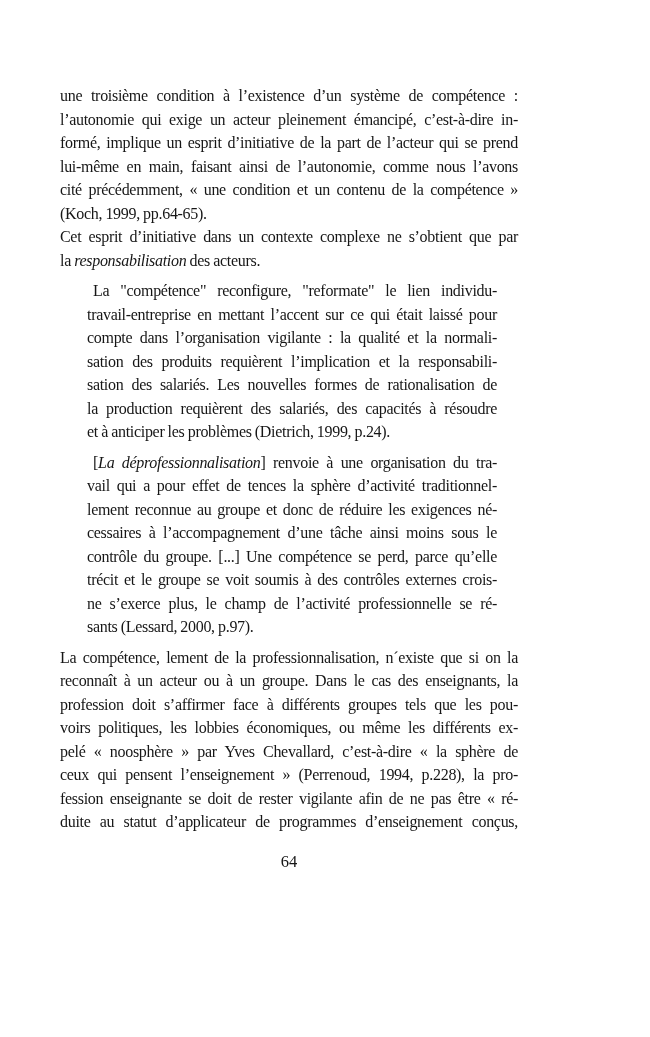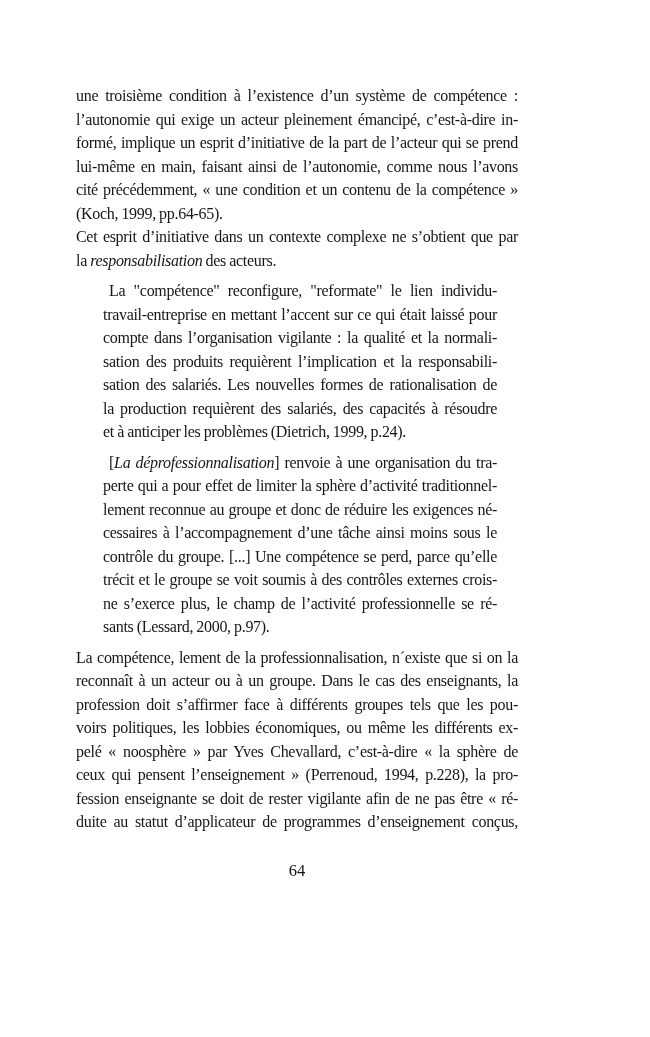--- a/index.html
+++ b/index.html
@@ -6,21 +6,21 @@
   * { box-sizing: border-box; }
   html, body { margin: 0; padding: 0; }
   body {
     width: 650px; height: 1037px; overflow: hidden;
     background: var(--paper);
     color: var(--ink);
     font-family: "Liberation Serif", "DejaVu Serif", serif;
   }
   .page {
     width: 578px; height: 1037px;
-    padding: 84px 60px 0 76px;
+    padding: 84px 60px 0 60px;
   }
   .line {
     font-size: 16px;
     line-height: 23.5px;
     letter-spacing: -0.3px;
     word-spacing: -0.5px;
     text-align: justify;
     text-align-last: justify;
     -moz-text-align-last: justify;
   }
@@ -29,21 +29,21 @@
     -moz-text-align-last: left;
   }
   .block.quote {
     margin: 7px 0;
     padding-left: 27px;
     padding-right: 21px;
   }
   .block.quote .line:first-child { text-indent: 6px; }
   em { font-style: italic; }
   .footer {
-    margin-top: 26px;
+    margin-top: 17px;
     text-align: center;
   }
   .page-number {
     font-size: 16.5px;
     line-height: 22px;
     display: inline-block;
   }
 </style>
 </head>
 <body>
@@ -66,21 +66,21 @@
         <div class="line">La "compétence" reconfigure, "reformate" le lien individu-</div>
         <div class="line">travail-entreprise en mettant l’accent sur ce qui était laissé pour</div>
         <div class="line">compte dans l’organisation vigilante : la qualité et la normali-</div>
         <div class="line">sation des produits requièrent l’implication et la responsabili-</div>
         <div class="line">sation des salariés. Les nouvelles formes de rationalisation de</div>
         <div class="line">la production requièrent des salariés, des capacités à résoudre</div>
         <div class="line last">et à anticiper les problèmes (Dietrich, 1999, p.24).</div>
       </div>
       <div class="block quote">
         <div class="line"><span>[</span><em>La déprofessionnalisation</em><span>] renvoie à une organisation du tra-</span></div>
-        <div class="line">perte qui a pour effet de limiter la sphère d’activité traditionnel-</div>
+        <div class="line">vail qui a pour effet de tences la sphère d’activité traditionnel-</div>
         <div class="line">lement reconnue au groupe et donc de réduire les exigences né-</div>
         <div class="line">cessaires à l’accompagnement d’une tâche ainsi moins sous le</div>
         <div class="line">contrôle du groupe. [...] Une compétence se perd, parce qu’elle</div>
         <div class="line">trécit et le groupe se voit soumis à des contrôles externes crois-</div>
         <div class="line">ne s’exerce plus, le champ de l’activité professionnelle se ré-</div>
         <div class="line last">sants (Lessard, 2000, p.97).</div>
       </div>
       <div class="block paragraph">
         <div class="line">La compétence, lement de la professionnalisation, n´existe que si on la</div>
         <div class="line">reconnaît à un acteur ou à un groupe. Dans le cas des enseignants, la</div>

